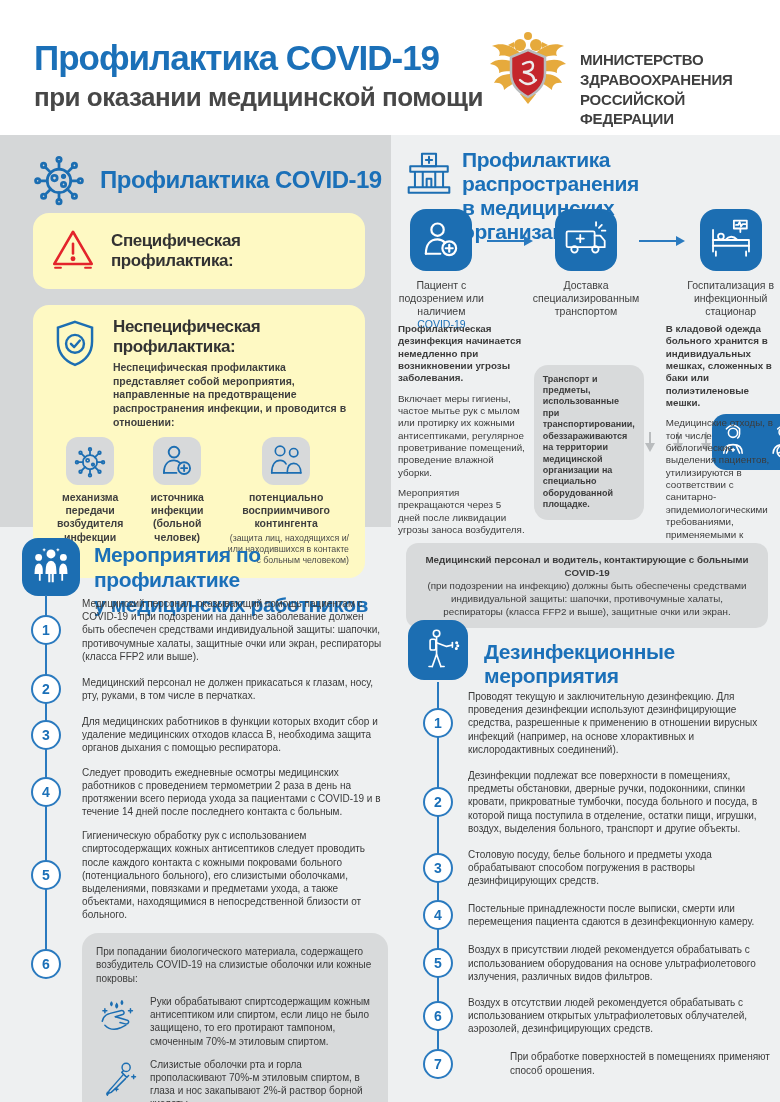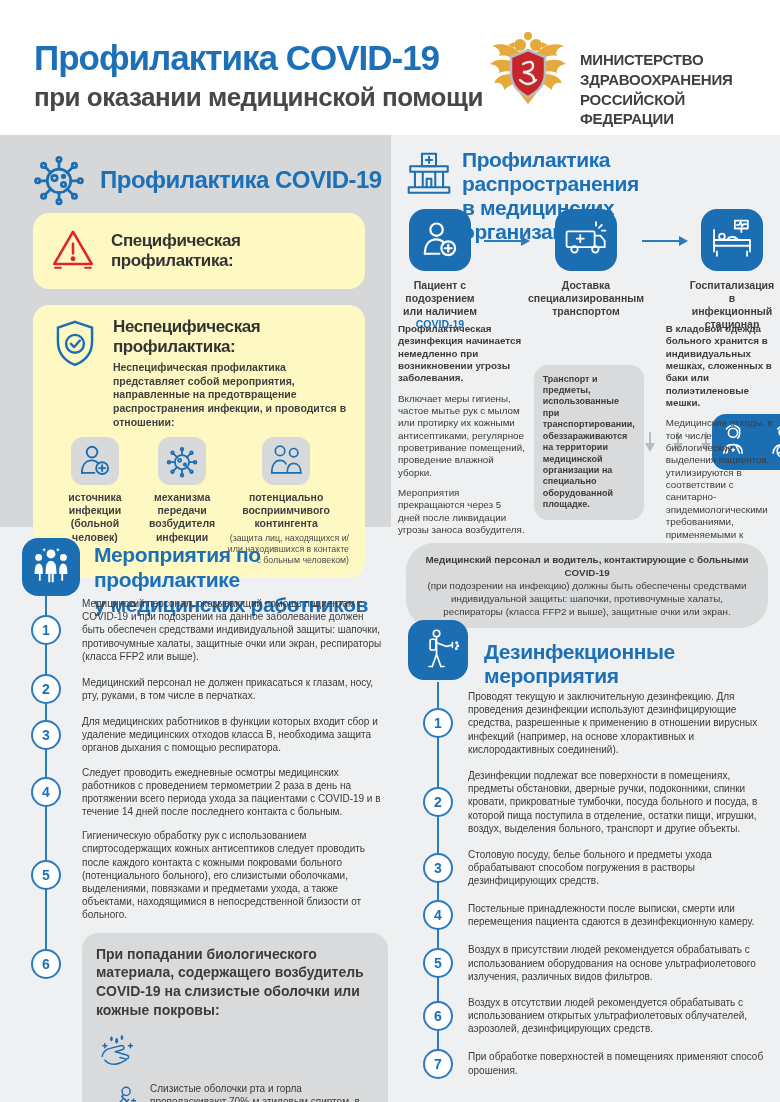--- a/index.html
+++ b/index.html
@@ -31,33 +31,33 @@
   .t-label{font-size:10.5px;font-weight:bold;margin-top:6px;line-height:1.25;color:#3f3f3f;}
   .t-sub{font-size:8.8px;margin-top:2px;line-height:1.25;color:#4a4a4a;text-align:right;}
 
   
   .rt{position:absolute;left:392px;top:135px;width:316px;height:483px;}
   .rt-hosp{position:absolute;left:12px;top:14px;}
   .rt-title{position:absolute;left:70px;top:13px;font-size:21px;font-weight:bold;color:#1b70b8;line-height:1.15;letter-spacing:-0.4px;}
   .rt-steps{position:absolute;left:4px;top:74px;width:380px;display:flex;}
   .step{width:112px;display:flex;flex-direction:column;align-items:center;text-align:center;}
   .blue-tile{width:62px;height:62px;background:#1c6eb2;border-radius:16px;display:flex;align-items:center;justify-content:center;}
-  .step-label{font-size:10.5px;font-weight:bold;margin-top:8px;line-height:1.25;color:#3f3f3f;}
+  .step-label{font-size:10.5px;font-weight:normal;margin-top:8px;line-height:1.25;color:#3f3f3f;}
   .cov{color:#1b70b8;display:block;}
   .h-arrow{flex:1;display:flex;justify-content:center;margin-top:26px;}
   .rt-cols{position:absolute;left:6px;top:188px;width:378px;display:flex;gap:8px;}
   .colA{width:132px;font-size:9.8px;line-height:1.26;color:#3c3c3c;}
   .colA p,.colC p{margin:0 0 8px 0;}
   .colB{width:124px;display:flex;flex-direction:row;align-items:center;}
   .colC{width:114px;font-size:9.8px;line-height:1.26;color:#3c3c3c;}
   .pb{font-weight:bold;}
   .gbox{background:#d8dadb;border-radius:14px;padding:9px 9px;font-size:9px;font-weight:bold;line-height:1.27;color:#3c3c3c;box-sizing:border-box;width:124px;}
   .down-arrows{display:flex;gap:16px;margin:3px 0;}
   .bluebox{width:120px;height:56px;background:#1c6eb2;border-radius:14px;display:flex;align-items:center;justify-content:center;gap:8px;}
-  .rt-footer{position:absolute;left:14px;top:408px;width:362px;background:#d8dadb;border-radius:28px;
+  .rt-footer{position:absolute;left:14px;top:408px;width:362px;background:#d8dadb;border-radius:12px;
              padding:10px 18px;text-align:center;font-size:9.8px;line-height:1.33;color:#3c3c3c;box-sizing:border-box;}
   .rt-footer .fb{font-weight:bold;}
 
   
   .num-row{position:relative;display:flex;align-items:center;}
   .num-col{flex:none;position:relative;align-self:stretch;display:flex;align-items:center;justify-content:center;}
   .num-col::before{content:"";position:absolute;left:50%;margin-left:-1px;top:-14px;bottom:-14px;width:2px;background:#2a7abf;}
   .row-first .num-col::before{top:-2px;}
   .num-circle{width:30px;height:30px;border-radius:50%;background:#fff;border:2px solid #2a7abf;color:#1b70b8;
               font-weight:bold;font-size:14px;display:flex;align-items:center;justify-content:center;position:relative;z-index:1;box-sizing:border-box;}
@@ -67,21 +67,21 @@
   .lm{position:absolute;left:0;top:535px;width:391px;}
   .lm-icon{position:absolute;left:22px;top:3px;}
   .lm-title{position:absolute;left:94px;top:7px;font-size:21px;font-weight:bold;color:#1b70b8;line-height:1.2;letter-spacing:-0.4px;}
   .lm-list{position:absolute;left:10px;top:62px;width:378px;}
   .lm-list .num-row{margin-bottom:11px;}
   .lm-list .num-col{width:72px;}
   .lm-list .row-last .num-col{align-items:flex-start;}
   .lm-list .row-last .num-circle{margin-top:16px;}
   .lm-list .row-last .num-col::before{bottom:auto;height:44px;}
   .item6-box{background:#d8dadb;border-radius:16px;padding:12px 14px;box-sizing:border-box;width:306px;}
-  .item6-title{font-size:14px;font-weight:bold;line-height:1.35;color:#3c3c3c;}
+  .item6-title{font-size:10px;font-weight:normal;line-height:1.35;color:#3c3c3c;}
   .sub-row{display:flex;gap:10px;align-items:flex-start;margin-top:10px;}
   .sub-row .num-text{flex:1;}
   .sub-icon{flex:none;width:44px;display:flex;justify-content:center;}
 
   
   .rb{position:absolute;left:392px;top:618px;width:388px;}
   .rb-icon{position:absolute;left:16px;top:2px;}
   .rb-title{position:absolute;left:92px;top:22px;font-size:21px;font-weight:bold;color:#1b70b8;letter-spacing:-0.4px;}
   .rb-list{position:absolute;left:16px;top:72px;width:364px;}
   .rb-list .num-row{margin-bottom:13px;}
@@ -183,34 +183,20 @@
           <path d="M27 33 l4 4 7 -8" stroke-linecap="round" stroke-linejoin="round"></path>
         </g>
           </svg>
       </span>
       <div>
         <div class="box-title">Неспецифическая профилактика:</div>
         <div class="box-text">Неспецифическая профилактика представляет собой мероприятия, направленные на предотвращение распространения инфекции, и проводится в отношении:</div>
       </div>
     </div>
     <div class="targets">
-      <div class="target t1">
-        <div class="gray-tile">
-          <svg width="38" height="38" viewBox="0 0 64 64">
-              <g fill="none" stroke="#1c6eb2" stroke-width="3.2" stroke-linecap="round" stroke-linejoin="round">
-            <circle cx="27" cy="17" r="9"></circle>
-            <path d="M10 52 C10 38 17 31 27 31 C31 31 35 33 38 36"></path>
-            <path d="M10 52 H31"></path>
-            <circle cx="44" cy="44" r="10"></circle>
-            <path d="M44 39 v10 M39 44 h10"></path>
-          </g>
-            </svg>
-        </div>
-        <div class="t-label">источника инфекции (больной человек)</div>
-      </div>
       <div class="target t2">
         <div class="gray-tile">
           <svg width="38" height="38" viewBox="0 0 64 64">
               <g fill="none" stroke="#1c6eb2" stroke-width="3" stroke-linecap="round">
             <circle cx="32" cy="34" r="12"></circle>
             <circle cx="28" cy="31" r="2.6"></circle>
                 <circle cx="37" cy="38" r="2"></circle>
             <path d="M32 22 V14"></path>
                 <circle cx="32" cy="12" r="2.2"></circle>
             <path d="M32 46 v8"></path>
@@ -225,20 +211,34 @@
                 <circle cx="16" cy="50" r="2.2"></circle>
             <path d="M24 26 l-6 -6"></path>
                 <circle cx="16" cy="18" r="2.2"></circle>
             <path d="M40 42 l6 6"></path>
                 <circle cx="48" cy="50" r="2.2"></circle>
           </g>
             </svg>
         </div>
         <div class="t-label">механизма передачи возбудителя инфекции</div>
       </div>
+      <div class="target t1">
+        <div class="gray-tile">
+          <svg width="38" height="38" viewBox="0 0 64 64">
+              <g fill="none" stroke="#1c6eb2" stroke-width="3.2" stroke-linecap="round" stroke-linejoin="round">
+            <circle cx="27" cy="17" r="9"></circle>
+            <path d="M10 52 C10 38 17 31 27 31 C31 31 35 33 38 36"></path>
+            <path d="M10 52 H31"></path>
+            <circle cx="44" cy="44" r="10"></circle>
+            <path d="M44 39 v10 M39 44 h10"></path>
+          </g>
+            </svg>
+        </div>
+        <div class="t-label">источника инфекции (больной человек)</div>
+      </div>
       <div class="target t3">
         <div class="gray-tile">
           <svg width="38" height="38" viewBox="0 0 64 64">
               <g fill="none" stroke="#1c6eb2" stroke-width="2.8" stroke-linecap="round" stroke-linejoin="round">
             <circle cx="22" cy="15" r="8"></circle>
                 <circle cx="45" cy="18" r="7"></circle>
             <path d="M8 52 C8 38 14 31 22 31 C27 31 30 33 32 37"></path>
             <path d="M34 52 C34 42 38 36 45 36 C52 36 57 42 57 52"></path>
             <path d="M8 52 h24 M34 52 h23"></path>
           </g>
@@ -472,20 +472,21 @@
                 <path d="M28 33 l17 5 q4 1 3 4 q-1 3 -5 2 l-8 -2"></path>
                 <path d="M12 46 q10 10 24 4 l8 -4"></path>
                 <path d="M30 13 q2.5 4 0 6.5 q-2.5 -2.5 0 -6.5"></path>
                 <path d="M38 9 q2 3 0 5 q-2 -2 0 -5"></path>
                 <path d="M22 11 q2 3 0 5 q-2 -2 0 -5"></path>
                 <path d="M9 24 h6 M12 21 v6"></path>
                 <path d="M48 24 h6 M51 21 v6"></path>
               </g>
                 </svg>
             </span>
+            <p class="num-text" style="margin:0;">Руки обрабатывают спиртсодержащим кожным антисептиком или спиртом, если лицо не было защищено, то его протирают тампоном, смоченным 70%-м этиловым спиртом.</p>
           </div>
           <div class="sub-row">
             <span class="sub-icon">
               <svg width="40" height="40" viewBox="0 0 64 64">
                   <g fill="none" stroke="#1c6eb2" stroke-width="2.3" stroke-linecap="round" stroke-linejoin="round">
                 <circle cx="45" cy="15" r="6.5"></circle>
                 <path d="M41 20 l-3 3 8 8 3 -3"></path>
                 <path d="M40 27 L26 43 l-8 9 -2 5 5 -2 9 -8 14 -14"></path>
                 <path d="M15 55 q-2 2.5 0 4.5 q2 -2 0 -4.5"></path>
                 <path d="M54 30 h6 M57 27 v6"></path>
@@ -553,17 +554,17 @@
       <div class="num-row">
         <div class="num-col">
             <div class="num-circle">6</div>
           </div>
         <div class="num-text" style="width:302px;">Воздух в отсутствии людей рекомендуется обрабатывать с использованием открытых ультрафиолетовых облучателей, аэрозолей, дезинфицирующих средств.</div>
       </div>
       <div class="num-row row-last">
         <div class="num-col">
             <div class="num-circle">7</div>
           </div>
-        <div class="num-text" style="width:302px;">При обработке поверхностей в помещениях применяют способ орошения.</div>
+        <div class="num-text" style="width:302px;margin-left:42px;">При обработке поверхностей в помещениях применяют способ орошения.</div>
       </div>
     </div>
   </div>
 </div>
 
 </body></html>

